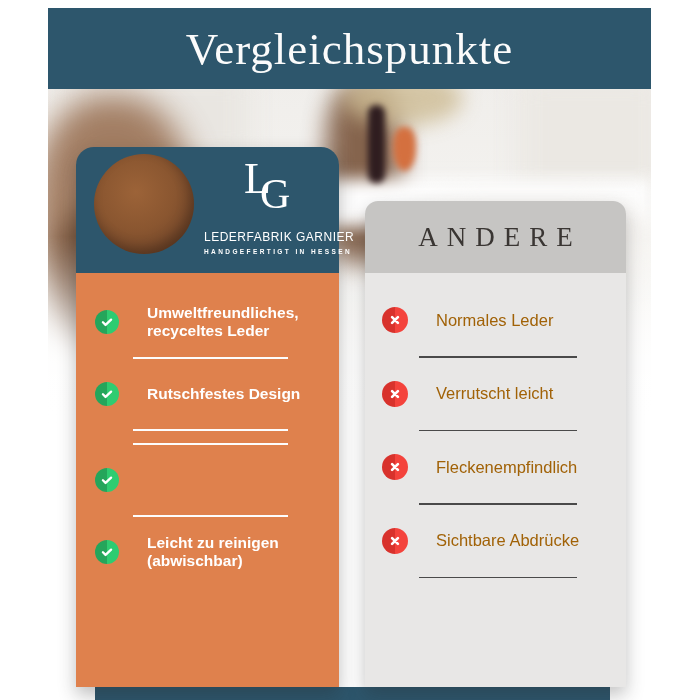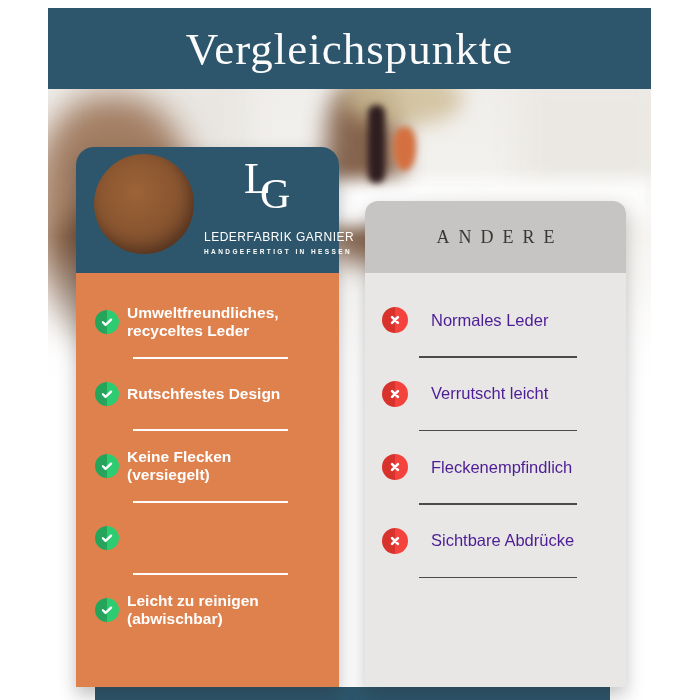--- a/index.html
+++ b/index.html
@@ -58,32 +58,32 @@
               letter-spacing:.5px;white-space:nowrap;}
   .brand-tag{margin-top:4px;font-size:6.5px;font-weight:700;letter-spacing:2.4px;white-space:nowrap;}
   .ours-body{height:414px;background:#df814d;box-sizing:border-box;padding:26px 14px 0 19px;}
 
   
   .card-others{position:absolute;left:365px;top:201px;width:261px;height:486px;z-index:4;
                box-shadow:0 8px 18px rgba(40,40,40,.28);border-radius:13px 13px 0 0;}
   .others-header{height:72px;background:#c6c5c3;border-radius:13px 13px 0 0;
                  display:flex;align-items:center;justify-content:center;}
   .others-header h2{margin:0;font-family:"Liberation Serif",serif;font-weight:400;
-                    font-size:18px;letter-spacing:9px;color:#3a3633;text-indent:9px;}
+                    font-size:27px;letter-spacing:9px;color:#3a3633;text-indent:9px;}
   .others-body{height:414px;background:#e8e7e6;box-sizing:border-box;padding:24px 12px 0 17px;}
 
   
-  .item{display:flex;align-items:center;gap:8px;min-height:46px;}
+  .item{display:flex;align-items:center;gap:28px;min-height:46px;}
   .icon-circle{width:24px;height:24px;border-radius:50%;flex:none;
                display:flex;align-items:center;justify-content:center;}
   .check{background:linear-gradient(90deg,#25a55b 0 50%,#2ecc71 50% 100%);}
   .cross{background:linear-gradient(90deg,#d8322c 0 50%,#f4433c 50% 100%);width:26px;height:26px;}
   .item-text{white-space:pre-line;}
   .ours-text{font-size:15.5px;line-height:18px;font-weight:700;color:#ffffff;}
-  .others-text{font-size:16.5px;line-height:19px;font-weight:400;color:#4c1d95;margin-left:15px;}
+  .others-text{font-size:16.5px;line-height:19px;font-weight:400;color:#a16207;}
   .sep-ours{height:2px;width:155px;margin:12px auto;background:#fdfdfd;}
   .sep-others{height:1.5px;width:158px;margin:13px auto;background:#4a4a4a;}
 </style>
 </head>
 <body>
 
 <div class="page">
 
   <div class="titlebar">
     <h1>Vergleichspunkte</h1>
@@ -132,29 +132,20 @@
       <div class="item">
         <span class="icon-circle check">
           <svg width="14" height="14" viewBox="0 0 24 24">
               <path d="M5 12.5l4.5 4.5L19 8" stroke="#fff" stroke-width="4" fill="none" stroke-linecap="round" stroke-linejoin="round"></path>
             </svg>
         </span>
         <span class="item-text ours-text">Rutschfestes Design</span>
       </div>
       <div class="sep-ours"></div>
 
-      <div class="item">
-        <span class="icon-circle check">
-          <svg width="14" height="14" viewBox="0 0 24 24">
-              <path d="M5 12.5l4.5 4.5L19 8" stroke="#fff" stroke-width="4" fill="none" stroke-linecap="round" stroke-linejoin="round"></path>
-            </svg>
-        </span>
-        <span class="item-text ours-text">Keine Flecken
-(versiegelt)</span>
-      </div>
       <div class="sep-ours"></div>
 
       <div class="item">
         <span class="icon-circle check">
           <svg width="14" height="14" viewBox="0 0 24 24">
               <path d="M5 12.5l4.5 4.5L19 8" stroke="#fff" stroke-width="4" fill="none" stroke-linecap="round" stroke-linejoin="round"></path>
             </svg>
         </span>
       </div>
       <div class="sep-ours"></div>

